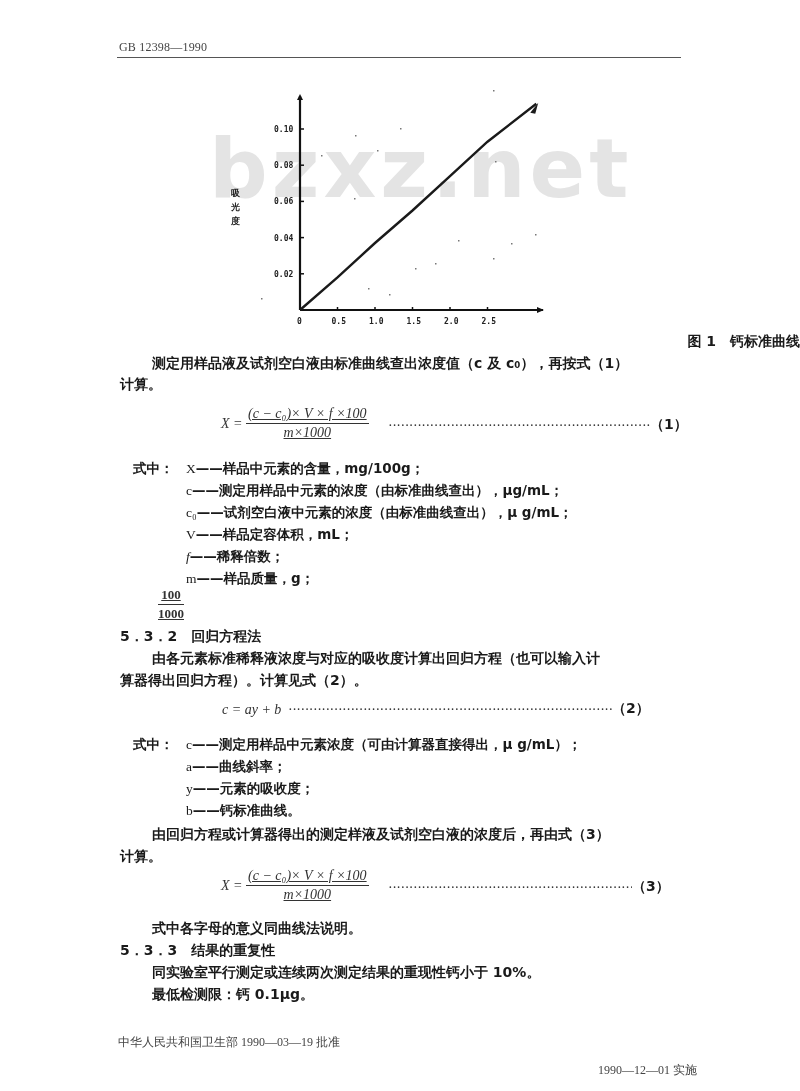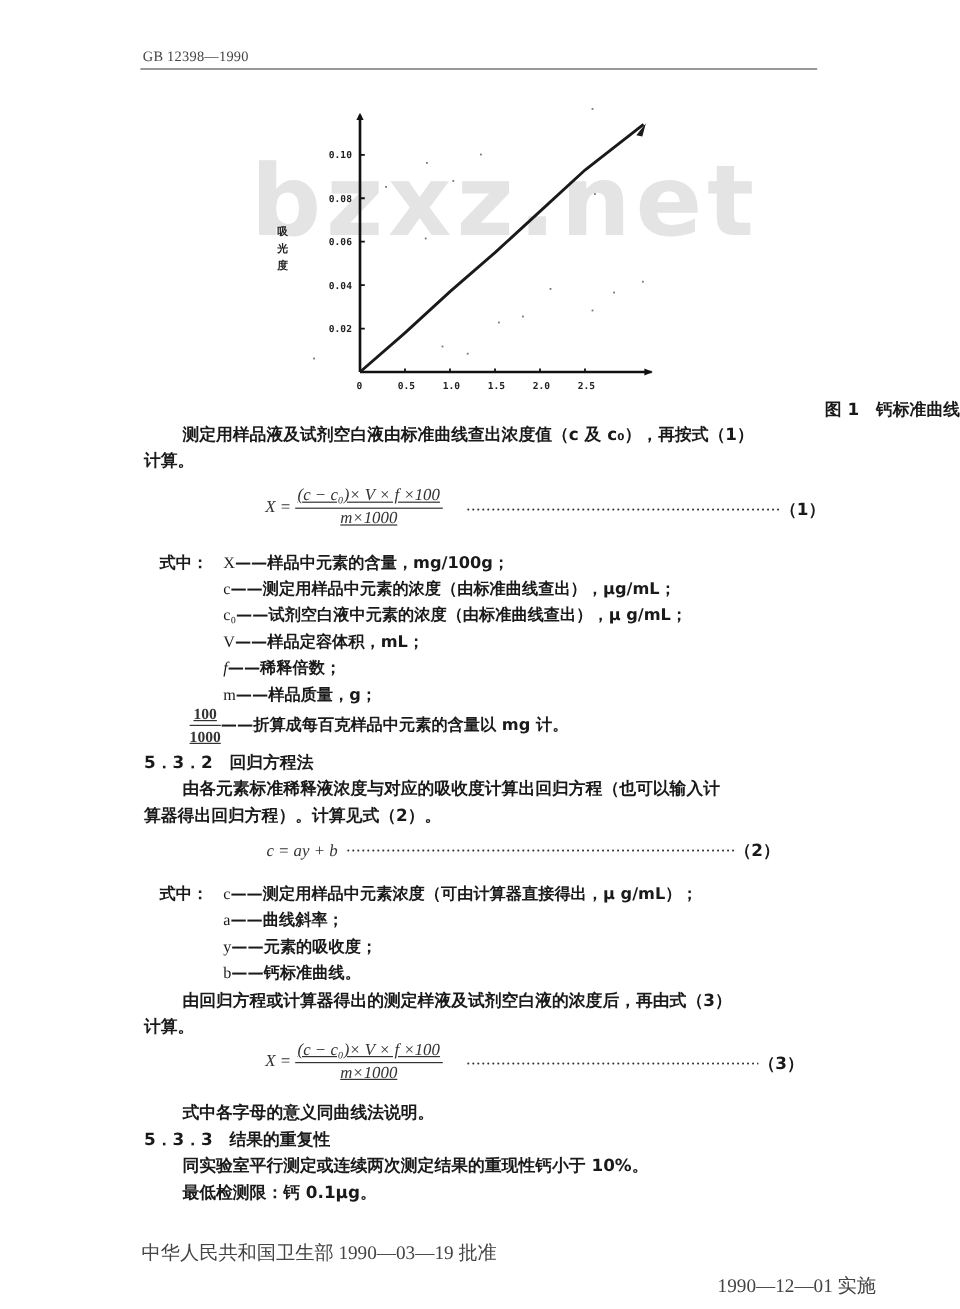--- a/index.html
+++ b/index.html
@@ -13,21 +13,21 @@
   .caption{left:0;width:800px;top:333px;text-align:right;font-size:14px;font-weight:bold;font-family:"DejaVu Sans",sans-serif;}
   .p{font-size:14px;font-weight:bold;font-family:"DejaVu Sans",sans-serif;line-height:20px;white-space:nowrap;}
   .formula{font-family:"Liberation Serif",serif;font-size:14px;font-style:italic;color:#333;}
   .frac{display:inline-block;vertical-align:middle;text-align:center;text-decoration:underline;}
   .frac .num{display:block;border-bottom:1px solid #333;padding:0 2px 1px;}
   .frac .den{display:block;padding-top:1px;}
   .dots{position:absolute;font-family:"Liberation Serif",serif;font-size:14px;color:#333;letter-spacing:-0.5px;font-style:normal;overflow:hidden;white-space:nowrap;}
   .eqno{position:absolute;font-family:"DejaVu Sans",sans-serif;font-size:14px;font-weight:bold;}
   .vars .row{position:absolute;font-size:13.5px;font-weight:bold;font-family:"DejaVu Sans",sans-serif;white-space:nowrap;}
   .sym{font-family:"Liberation Serif",serif;font-weight:normal;display:inline-block;}
-  .footer{font-size:16px;color:#444;font-family:"Liberation Serif",serif;}
+  .footer{font-size:12px;color:#444;font-family:"Liberation Serif",serif;}
 </style>
 </head>
 <body>
 
 <div class="abs hdr">GB 12398—1990</div>
 <div class="abs hdr-rule"></div>
 
 <div class="abs watermark">bzxz.net</div>
 
 <div class="abs chart">
@@ -116,21 +116,21 @@
   <div class="row" style="left:186px;top:460px;"><span class="sym">X</span><span>——样品中元素的含量，mg/100g；</span></div>
   <div class="row" style="left:186px;top:482px;"><span class="sym">c</span><span>——测定用样品中元素的浓度（由标准曲线查出），μg/mL；</span></div>
   <div class="row" style="left:186px;top:504px;"><span class="sym">c₀</span><span>——试剂空白液中元素的浓度（由标准曲线查出），μ g/mL；</span></div>
   <div class="row" style="left:186px;top:526px;text-align:center;"><span class="sym">V</span><span>——样品定容体积，mL；</span></div>
   <div class="row" style="left:186px;top:548px;"><span class="sym" style="font-style:italic;">f</span><span>——稀释倍数；</span></div>
   <div class="row" style="left:186px;top:570px;"><span class="sym">m</span><span>——样品质量，g；</span></div>
   <div class="row" style="left:158px;top:587px;">
     <span class="frac formula" style="font-style:normal;font-size:13px;">
       <span class="num">100</span>
       <span class="den">1000</span>
-    </span><span style="vertical-align:middle;">——折算成每百克样品中元素的含量以 mg 计。</span>
+    </span>
   </div>
 </div>
 
 <div class="abs p" style="left:120px;top:626px;">5．3．2　回归方程法</div>
 <div class="abs p" style="left:152px;top:648px;">由各元素标准稀释液浓度与对应的吸收度计算出回归方程（也可以输入计</div>
 <div class="abs p" style="left:120px;top:670px;">算器得出回归方程）。计算见式（2）。</div>
 
 <div class="abs formula" style="left:222px;top:702px;">c = ay + b</div>
 <div class="dots" style="left:288px;top:702px;width:324px;">···················································································································</div>
 <div class="eqno" style="left:612px;top:700px;">（2）</div>

